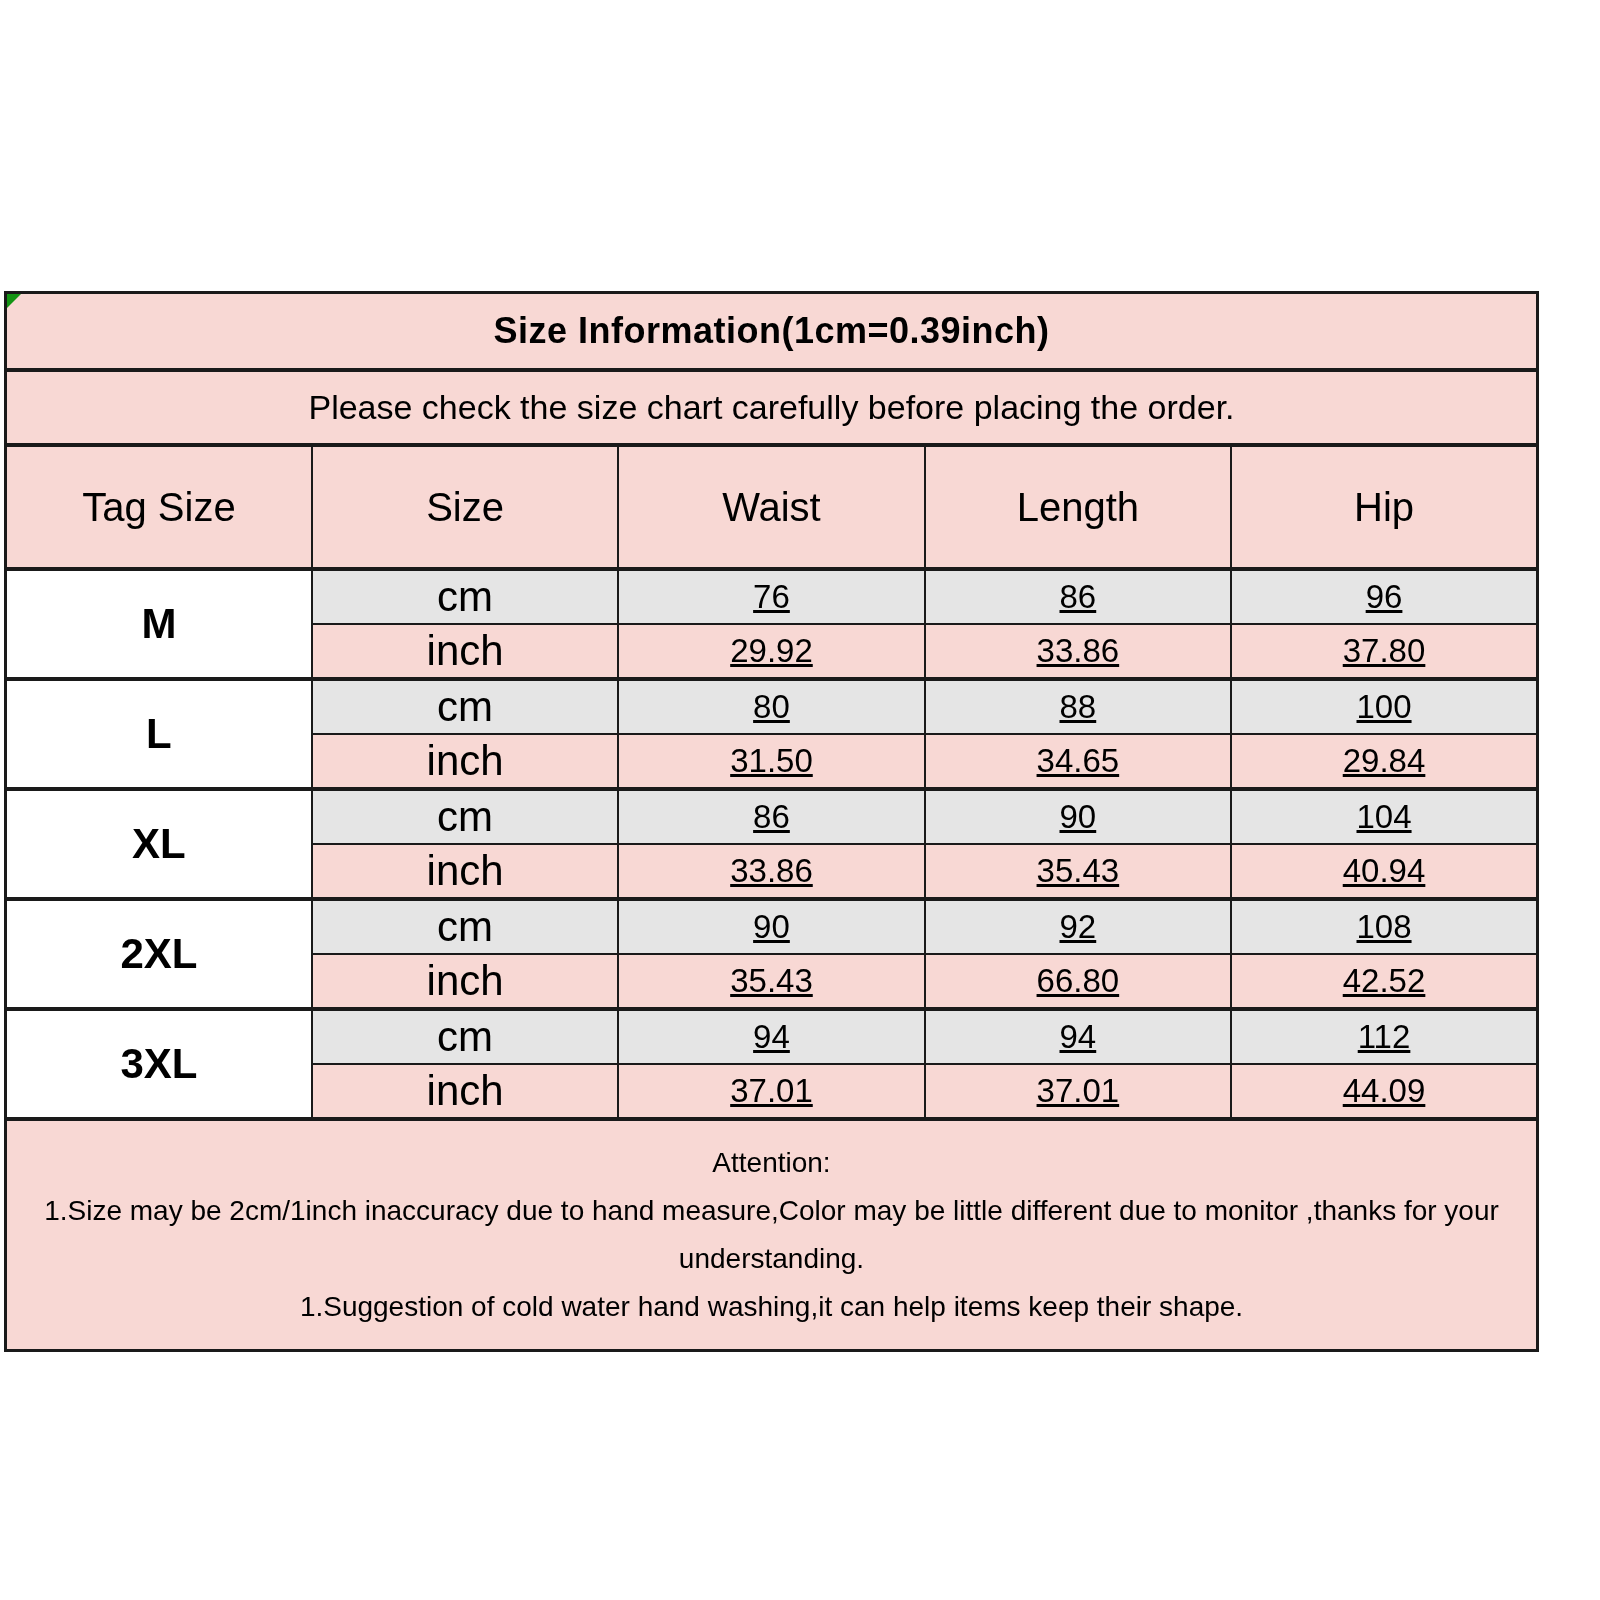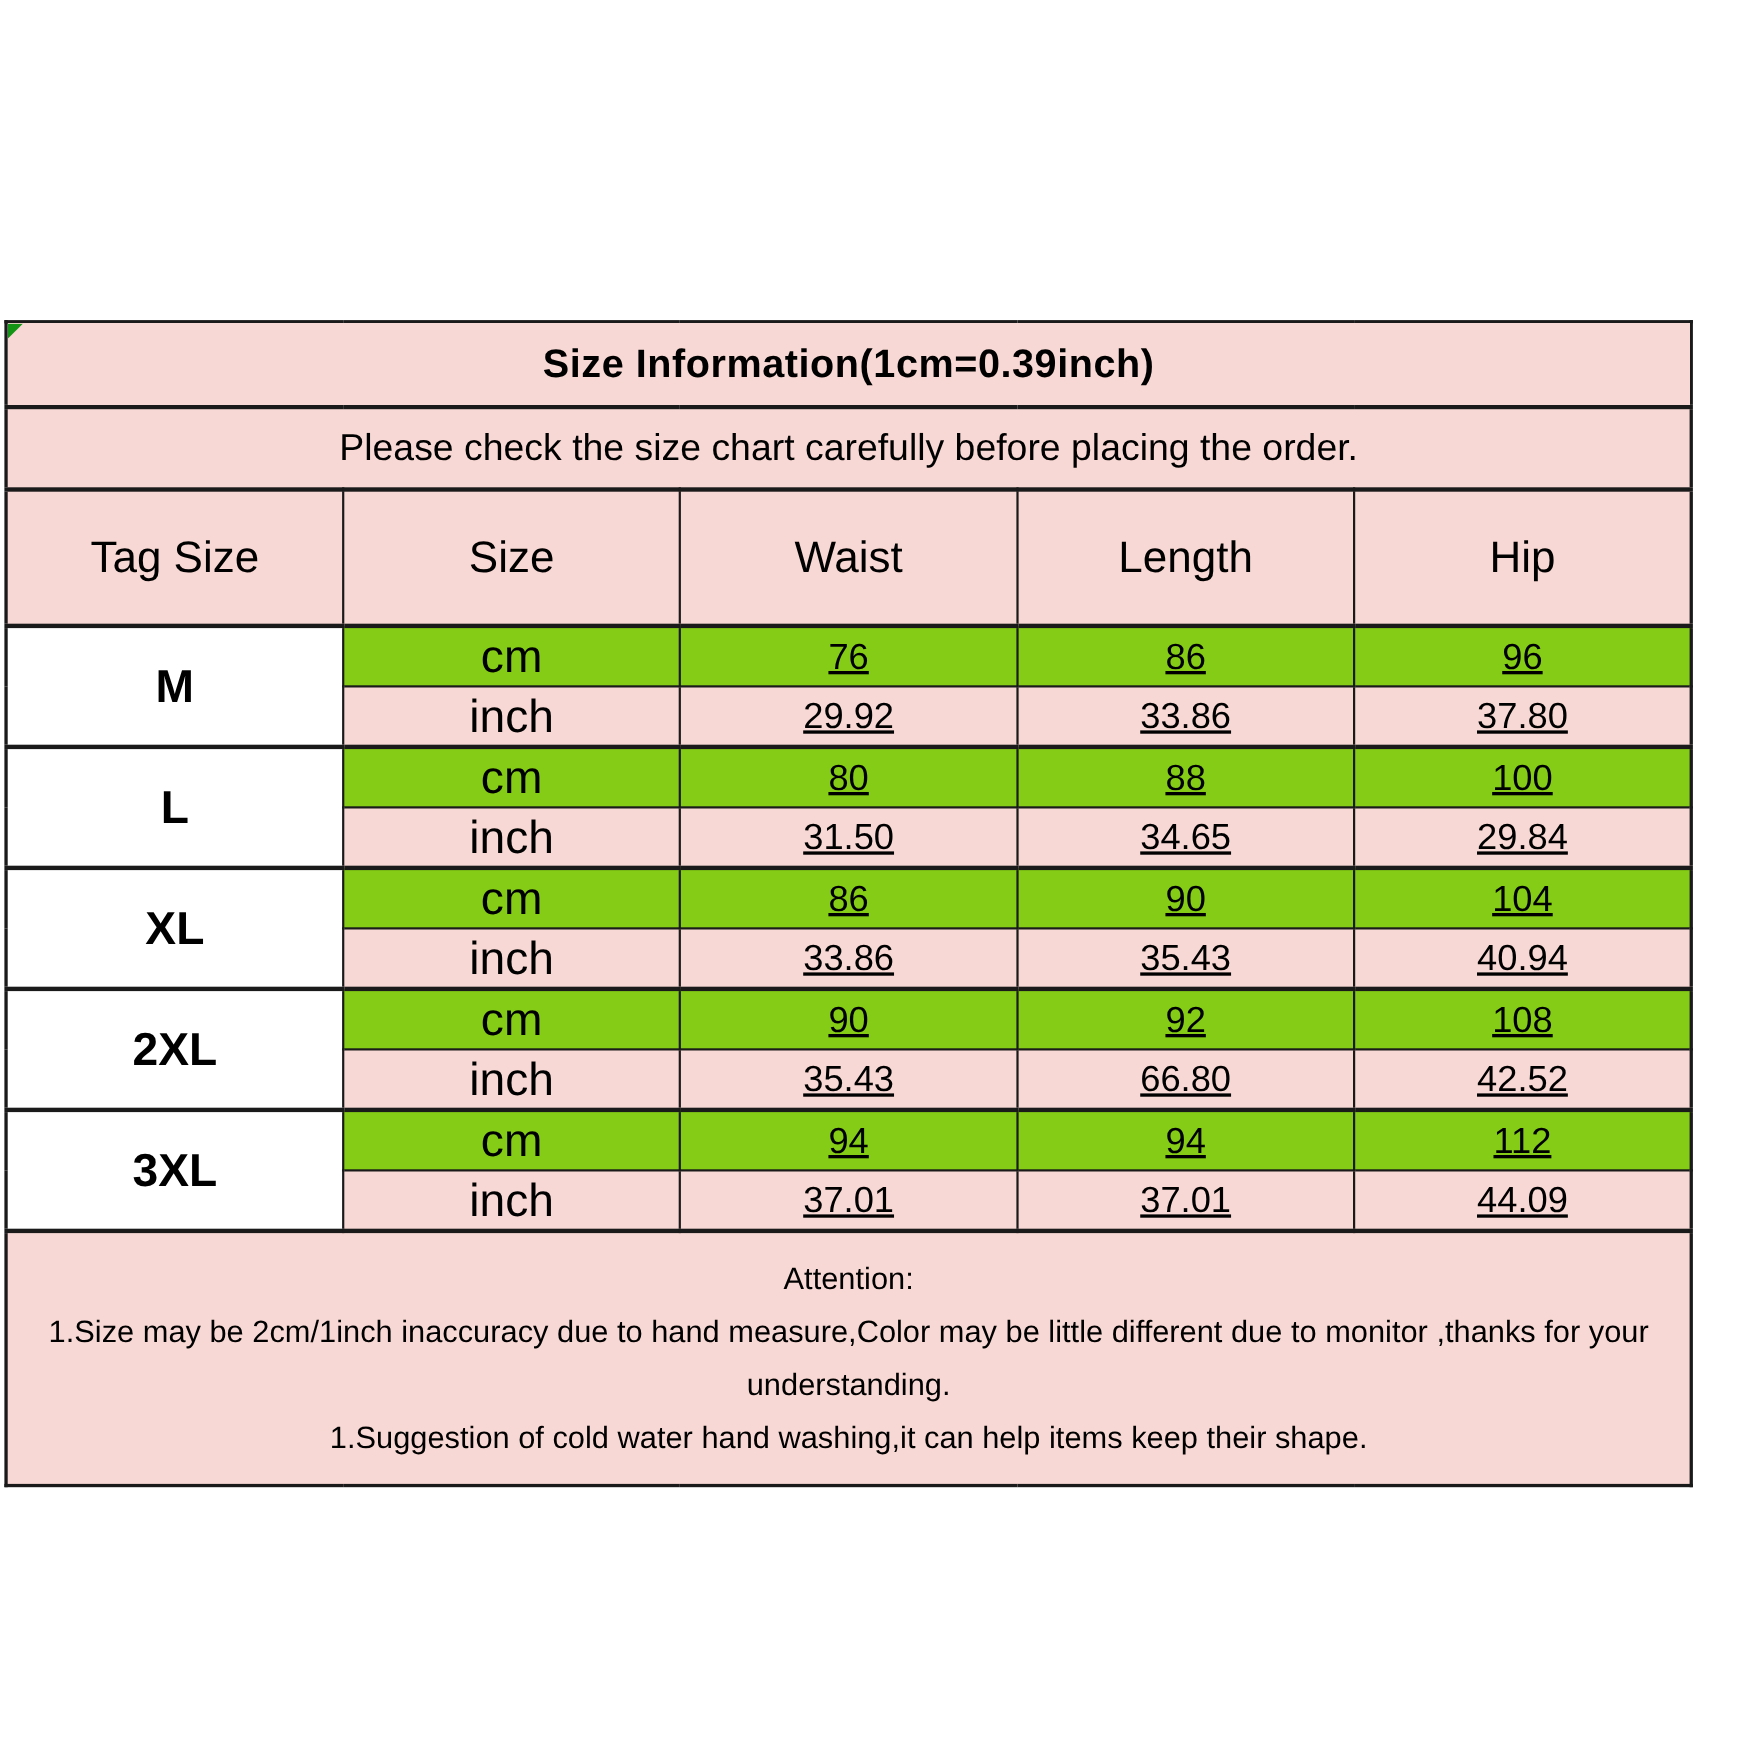--- a/index.html
+++ b/index.html
@@ -7,21 +7,21 @@
     position:relative;width:1600px;height:1600px;background:#ffffff;overflow:hidden;
     font-family:"Liberation Sans",sans-serif;color:#000;
   }
   .size-table-wrap{position:absolute;left:4px;top:267px;width:1535px;margin-top:24px;}
   table.size-table{
     width:100%;border-collapse:collapse;table-layout:fixed;
     border:3px solid #1a1a1a;background:#ffffff;
   }
   table.size-table td{border:2px solid #1a1a1a;padding:0;text-align:center;vertical-align:middle;}
   .pink{background:#f8d8d4;}
-  .white{background:#84cc16;}
+  .white{background:#e5e5e5;}
   .title-cell{
     height:74px;font-size:36px;font-weight:bold;letter-spacing:0.5px;
     border-bottom:4px solid #1a1a1a !important;position:relative;
   }
   .corner-marker{
     position:absolute;left:0;top:0;width:14px;height:14px;
     background:#149414;clip-path:polygon(0 0,100% 0,0 100%);
   }
   .subtitle-cell{height:71px;font-size:34px;border-bottom:4px solid #1a1a1a !important;}
   .header-cell{

